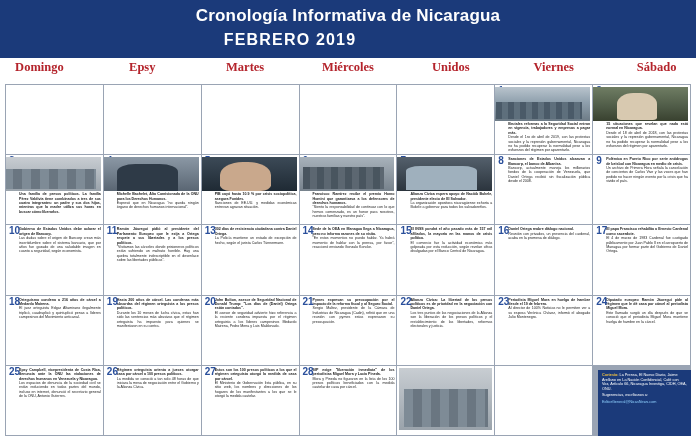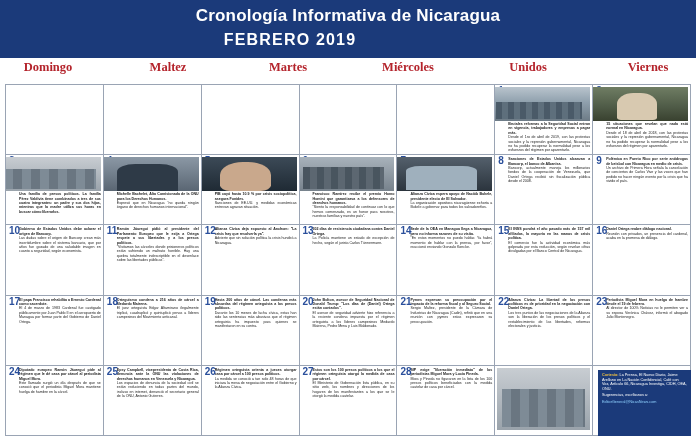--- a/index.html
+++ b/index.html
@@ -116,25 +116,26 @@
 
 <div class="page">
 
   <div class="header">
     <div class="header-title">Cronología Informativa de Nicaragua</div>
     <div class="header-sub">FEBRERO 2019</div>
   </div>
 
   <div class="daynames">
     <div class="dayname">Domingo</div>
-    <div class="dayname">Maltez</div>
+    <div class="dayname">Epsy</div>
     <div class="dayname">Martes</div>
     <div class="dayname">Miércoles</div>
     <div class="dayname">Unidos</div>
     <div class="dayname">Viernes</div>
+    <div class="dayname">Sábado</div>
   </div>
 
   <div class="grid" id="grid">
       <div class="cell blank"></div>
       <div class="cell blank"></div>
       <div class="cell blank"></div>
       <div class="cell blank"></div>
       <div class="cell blank"></div>
       <div class="cell">
         <div class="num">1</div>
@@ -224,27 +225,20 @@
         <div class="body">
           <div class="txt"><b>Gobierno de Estados Unidos debe aclarar el origen de Bancorp.</b></div>
           <div class="txt">Las dudas sobre el origen de Bancorp crean más incertidumbre sobre el sistema bancario, que por años fue gozado de una saludable imagen en cuanto a seguridad, según economista.</div>
         </div>
       </div>
       <div class="cell">
         <div class="num">11</div>
         <div class="body">
           <div class="txt"><b>Ramón Jáuregui pidió al presidente del Parlamento Europeo que le exija a Ortega respete a sus libertades y a los presos políticos.</b></div>
           <div class="txt">"Visitamos las cárceles donde prisioneros políticos están sufriendo un maltrato horrible. Hay una quebra totalmente indescriptible en el desenlace sobre las libertades públicas".</div>
-        </div>
-      </div>
-      <div class="cell">
-        <div class="num">12</div>
-        <div class="body">
-          <div class="txt"><b>Alianza Cívica deja expuesto al Anchom: "La crisis hay que resolverla ya".</b></div>
-          <div class="txt">Advierte que sin solución política la crisis hundirá a Nicaragua.</div>
         </div>
       </div>
       <div class="cell">
         <div class="num">13</div>
         <div class="body">
           <div class="txt"><b>302 días de resistencia ciudadana contra Daniel Ortega.</b></div>
           <div class="txt">La Policía mantiene un estado de excepción de hecho, según el jurista Carlos Tünnermann.</div>
         </div>
       </div>
       <div class="cell">

